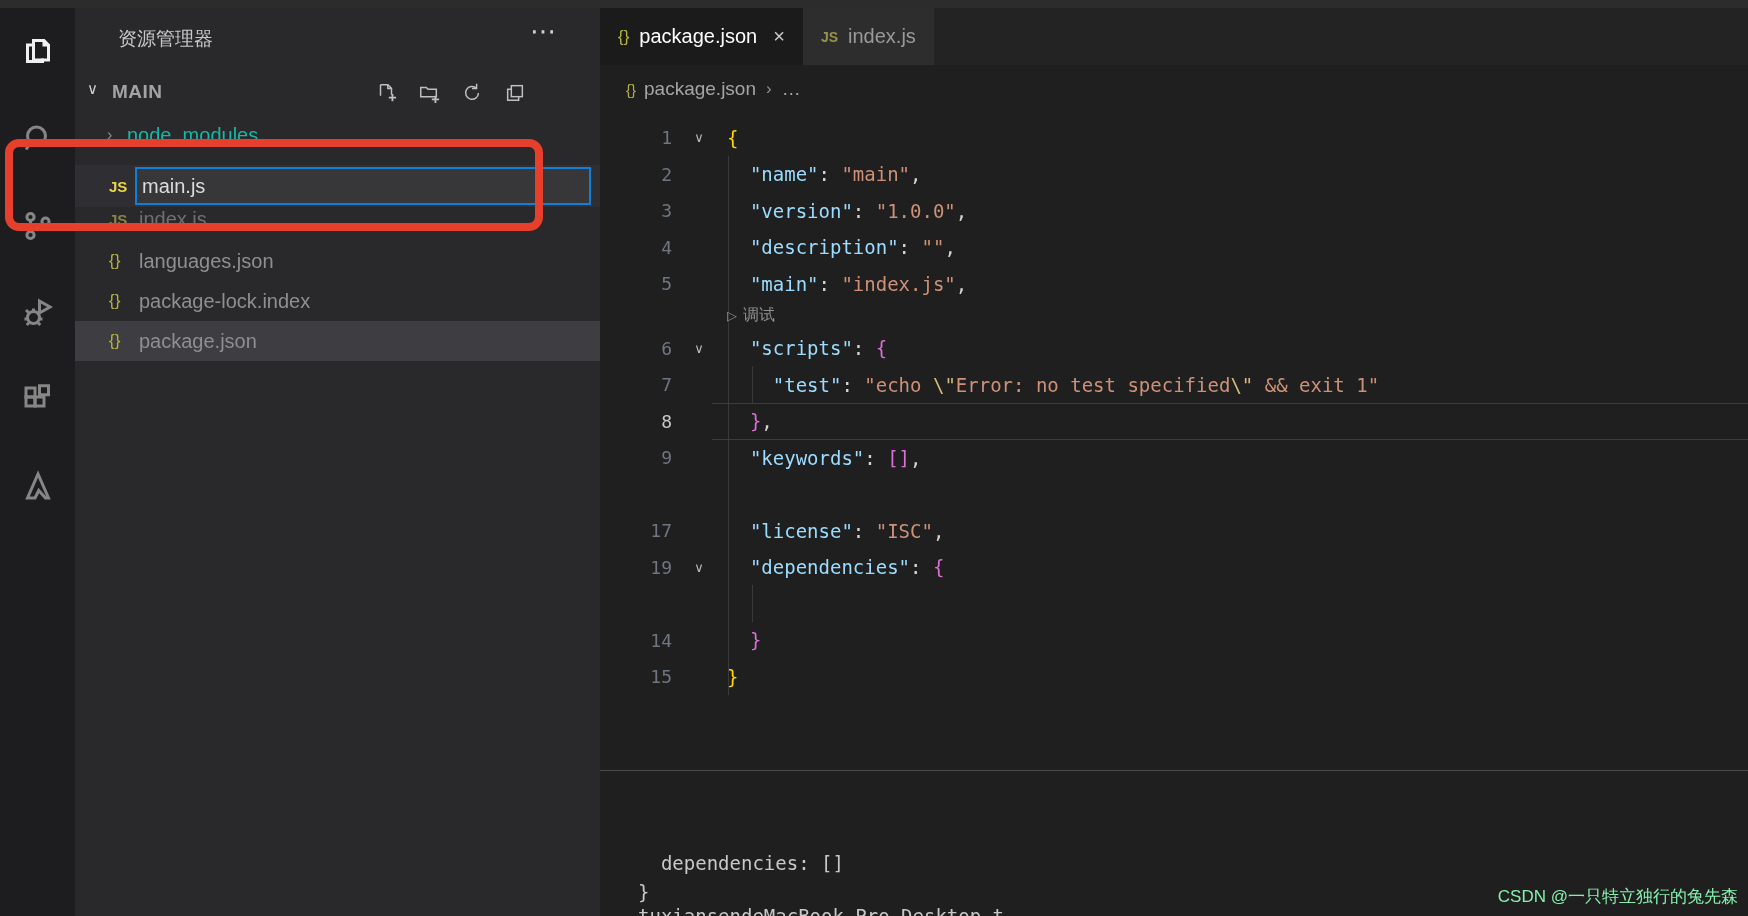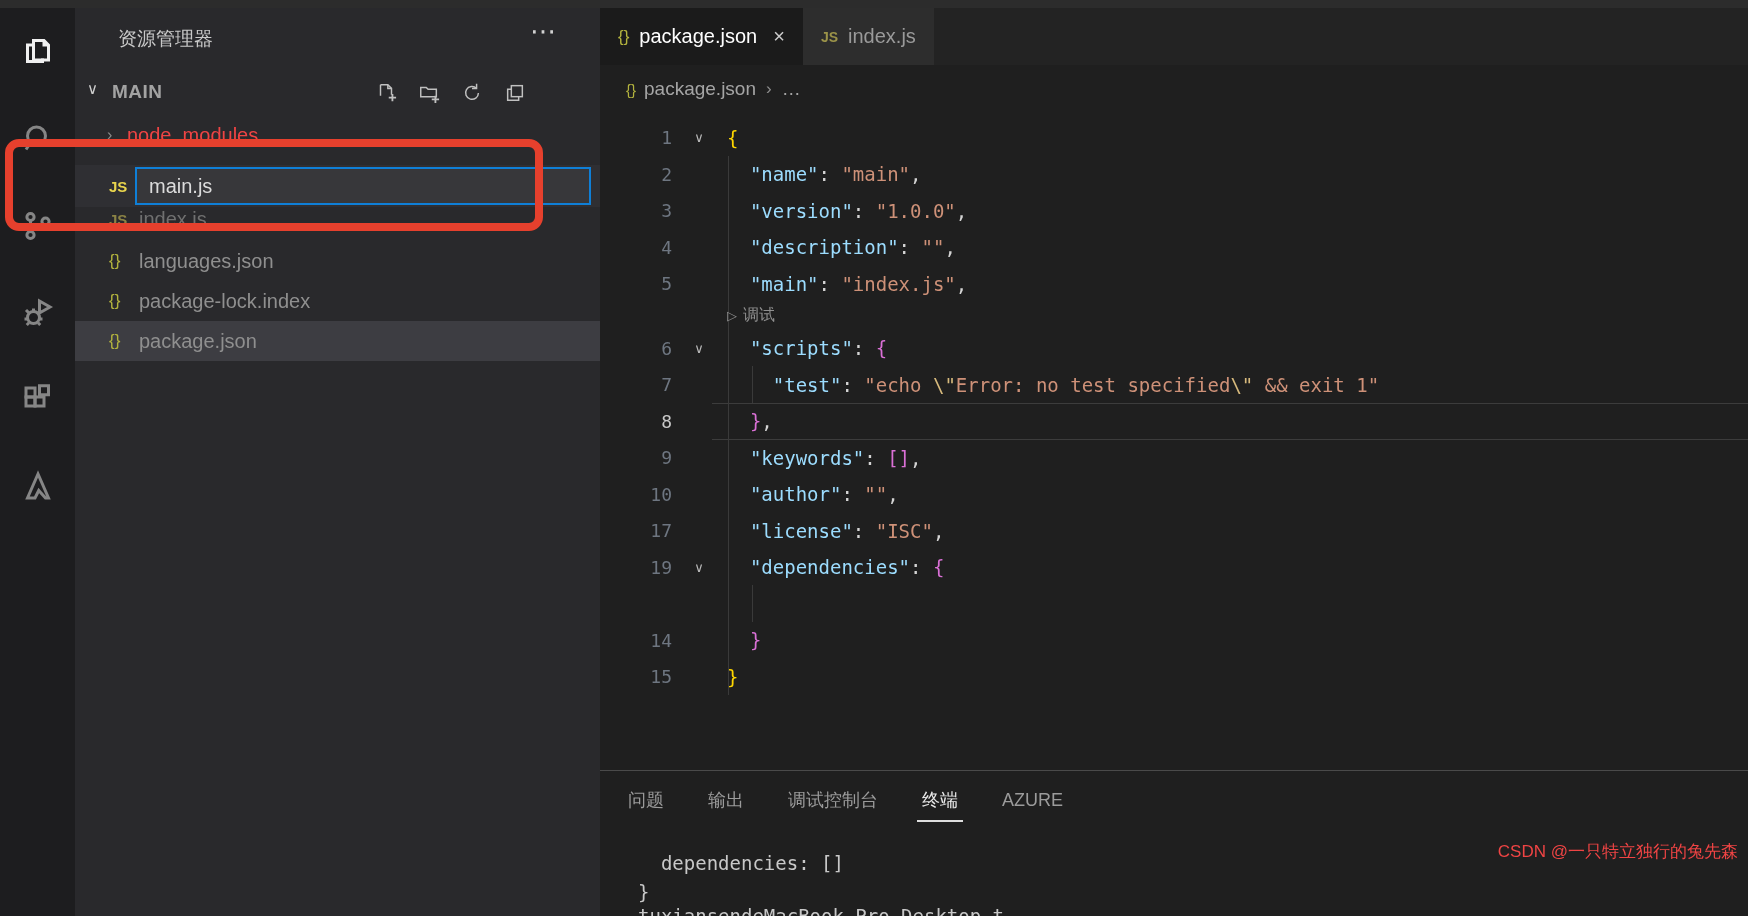--- a/index.html
+++ b/index.html
@@ -29,26 +29,26 @@
   .hdr-icon svg { stroke:#c0c0c0; fill:none; stroke-width:1.6; }
 
   .file-row { position:absolute; left:0; width:525px; height:40px; display:flex; align-items:center; }
   .file-row.selected { background:#3d3d42; }
   .row-chevron { width:20px; margin-left:32px; color:#8b8b8b; font-size:16px; }
   .file-ico { width:30px; margin-left:34px; font-size:15px; font-weight:bold; }
   .file-ico.js { color:#e8d44d; } .file-ico.js.dim { color:#8b8345; }
   .file-ico.json { color:#b3b33e; font-size:17px; font-weight:normal; }
   .file-label { color:#8f8f8f; font-size:20px; }
   .file-label.dim { color:#707070; }
-  .folder-label { color:#ef4444; font-size:20px; }
+  .folder-label { color:#14b8a6; font-size:20px; }
 
   #rename-row { position:absolute; left:0; top:157px; width:525px; height:42px; display:flex; align-items:center; background:#2f2f33; }
   #rename-ico { width:26px; margin-left:34px; font-size:15px; font-weight:bold; color:#e8d44d; }
   #rename-input { width:456px; height:38px; background:#37373a; border:2px solid #0f7fd7; color:#dcdcdc;
-                  font-size:20px; font-family:"Liberation Sans",sans-serif; padding:0 12px; outline:none; }
+                  font-size:20px; font-family:"Liberation Sans",sans-serif; padding:0 5px; outline:none; }
 
   #annotation-box { left:5px; top:139px; width:538px; height:92px; border:8px solid #e6402d; border-radius:14px; z-index:30; pointer-events:none; }
 
   
   #tabbar { left:600px; top:8px; width:1148px; height:57px; background:#232323; display:flex; }
   .tab { height:57px; display:flex; align-items:center; padding:0 18px; cursor:pointer; }
   .tab.active { background:#1b1b1b; }
   .tab.inactive { background:#2d2d2d; }
   .tab .t-ico { font-size:17px; margin-right:10px; }
   .tab .t-ico.json { color:#b3b33e; }
@@ -77,21 +77,21 @@
 
   
   #panel-divider { left:600px; top:770px; width:1148px; height:1px; background:#4a4a4a; }
   #panel-tabs { left:600px; top:778px; width:1148px; height:44px; display:flex; }
   .p-tab { position:relative; margin-left:44px; color:#9b9b9b; font-size:18px; display:flex; align-items:center; cursor:pointer; }
   .p-tab:first-child { margin-left:28px; }
   .p-tab.active { color:#e9e9e9; }
   .p-tab.active::after { content:""; position:absolute; left:50%; transform:translateX(-50%); bottom:0; width:46px; height:2px; background:#dedede; }
   #terminal { left:600px; top:830px; width:1148px; height:86px; overflow:hidden; }
   .term-line { position:absolute; left:38px; color:#c8c8c8; font-size:19px; font-family:"DejaVu Sans Mono",monospace; white-space:pre; }
-  #watermark { color:#ef4444; font-size:17px; right:10px; top:840px; }
+  #watermark { color:#86efac; font-size:17px; right:10px; top:885px; }
 </style>
 </head>
 <body>
 
 <div id="stage">
 
   <div class="abs" id="top-strip"></div>
 
   <div class="abs" id="activity-bar">
       <div class="act-item active" style="top: 10px;">
@@ -257,24 +257,20 @@
         <span class="code-text"><span class="tk-pun">    </span><span class="tk-key">"test"</span><span class="tk-pun">: </span><span class="tk-str">"echo </span><span class="tk-esc">\"</span><span class="tk-str">Error: no test specified</span><span class="tk-esc">\"</span><span class="tk-str"> &amp;&amp; exit 1"</span></span>
       </div>
       <div class="code-line" style="top: 294.5px;">
         <span class="ln active">8</span>
         <span class="code-text"><span class="tk-pun">  </span><span class="tk-b1">}</span><span class="tk-pun">,</span></span>
       </div>
       <div class="code-line" style="top: 331px;">
         <span class="ln">9</span>
         <span class="code-text"><span class="tk-pun">  </span><span class="tk-key">"keywords"</span><span class="tk-pun">: </span><span class="tk-b1">[]</span><span class="tk-pun">,</span></span>
       </div>
-      <div class="code-line" style="top: 367.5px;">
-        <span class="ln">10</span>
-        <span class="code-text"><span class="tk-pun">  </span><span class="tk-key">"author"</span><span class="tk-pun">: </span><span class="tk-str">""</span><span class="tk-pun">,</span></span>
-      </div>
       <div class="code-line" style="top: 404px;">
         <span class="ln">17</span>
         <span class="code-text"><span class="tk-pun">  </span><span class="tk-key">"license"</span><span class="tk-pun">: </span><span class="tk-str">"ISC"</span><span class="tk-pun">,</span></span>
       </div>
       <div class="code-line" style="top: 440.5px;">
         <span class="ln">19</span>
         <span class="fold">∨</span>
         <span class="code-text"><span class="tk-pun">  </span><span class="tk-key">"dependencies"</span><span class="tk-pun">: </span><span class="tk-b1">{</span></span>
       </div>
       <div class="code-line" style="top: 513.5px;">
@@ -285,27 +281,20 @@
         <span class="ln">15</span>
         <span class="code-text"><span class="tk-b0">}</span></span>
       </div>
       <div id="codelens" style="top: 193.5px;">
         <span class="cl-arrow">▷</span>
         <span>调试</span>
       </div>
     </div>
 
   <div class="abs" id="panel-divider"></div>
-  <div class="abs" id="panel-tabs">
-      <div class="p-tab">问题</div>
-      <div class="p-tab">输出</div>
-      <div class="p-tab">调试控制台</div>
-      <div class="p-tab active">终端</div>
-      <div class="p-tab">AZURE</div>
-    </div>
   <div class="abs" id="terminal">
       <div class="term-line" style="top: 22px;">  dependencies: []</div>
       <div class="term-line" style="top: 51px;">}</div>
       <div class="term-line" style="top: 75px;">tuxiansendeMacBook-Pro Desktop t</div>
     </div>
 
   <div class="abs" id="watermark">CSDN @一只特立独行的兔先森</div>
 </div>
 
 </body></html>

